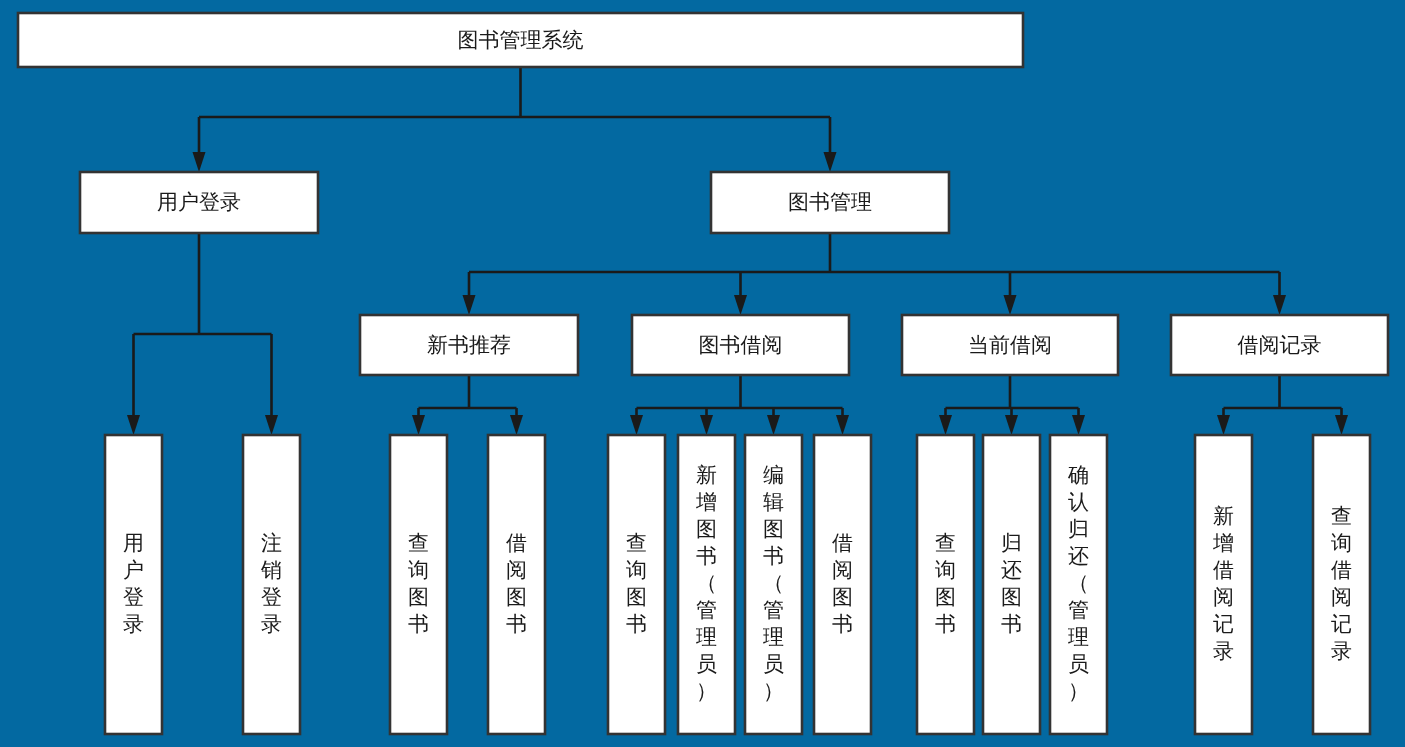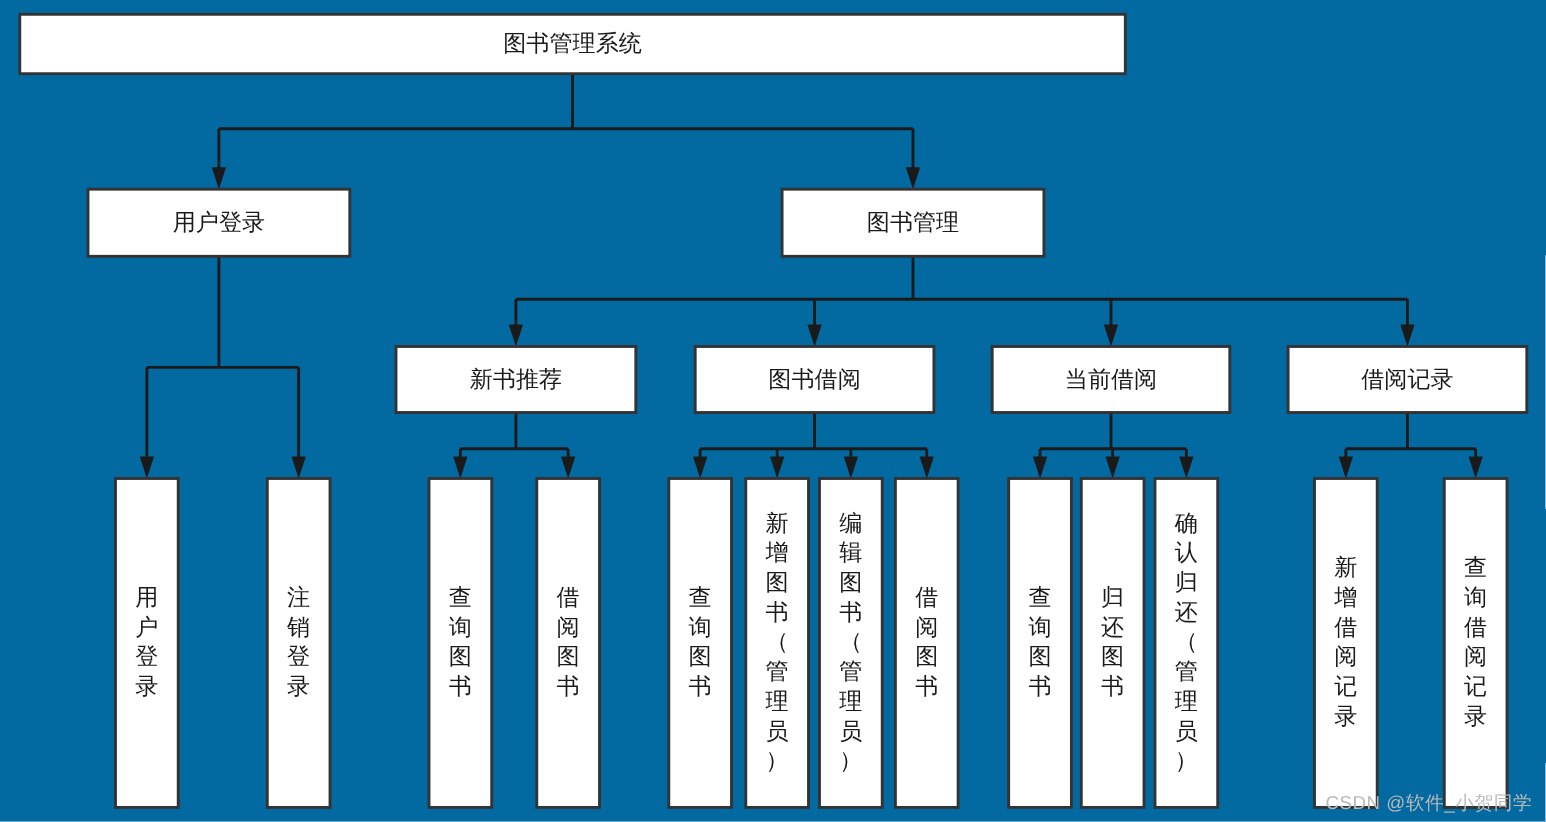--- a/index.html
+++ b/index.html
@@ -214,14 +214,13 @@
         <g>
           <rect x="1195" y="435" width="57" height="299" class="node-box"></rect>
           <text x="1223.5" y="0" class="node-label-vertical"><tspan x="1223.5" y="522.94">新</tspan><tspan x="1223.5" y="549.94">增</tspan><tspan x="1223.5" y="576.94">借</tspan><tspan x="1223.5" y="603.94">阅</tspan><tspan x="1223.5" y="630.94">记</tspan><tspan x="1223.5" y="657.94">录</tspan></text>
         </g>
         <g>
           <rect x="1313" y="435" width="57" height="299" class="node-box"></rect>
           <text x="1341.5" y="0" class="node-label-vertical"><tspan x="1341.5" y="522.94">查</tspan><tspan x="1341.5" y="549.94">询</tspan><tspan x="1341.5" y="576.94">借</tspan><tspan x="1341.5" y="603.94">阅</tspan><tspan x="1341.5" y="630.94">记</tspan><tspan x="1341.5" y="657.94">录</tspan></text>
         </g>
       </g>
   </svg>
-  <div class="watermark">CSDN @软件_小贺同学</div>
 </div>
 
 </body></html>

